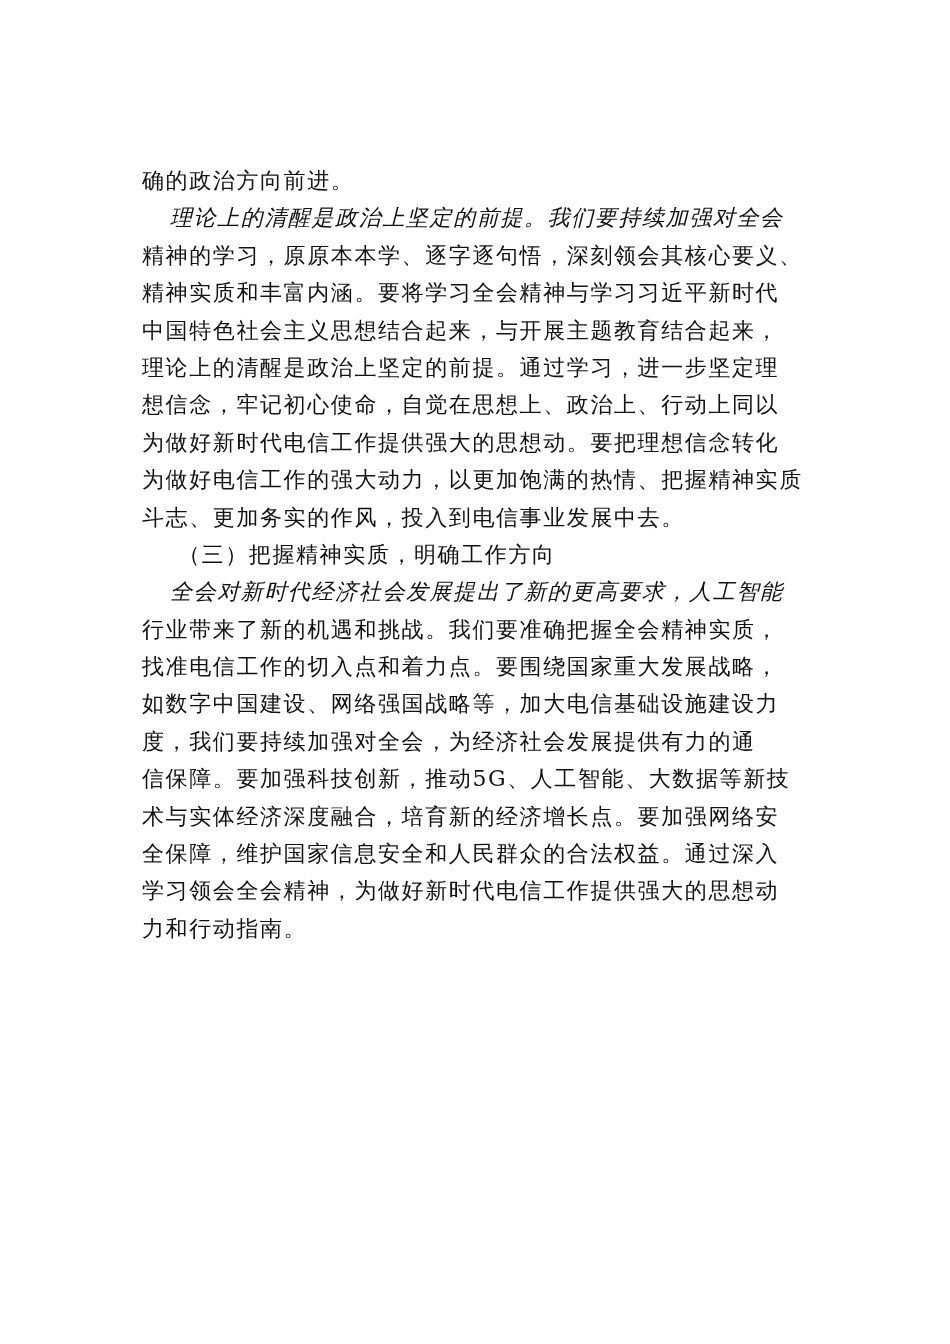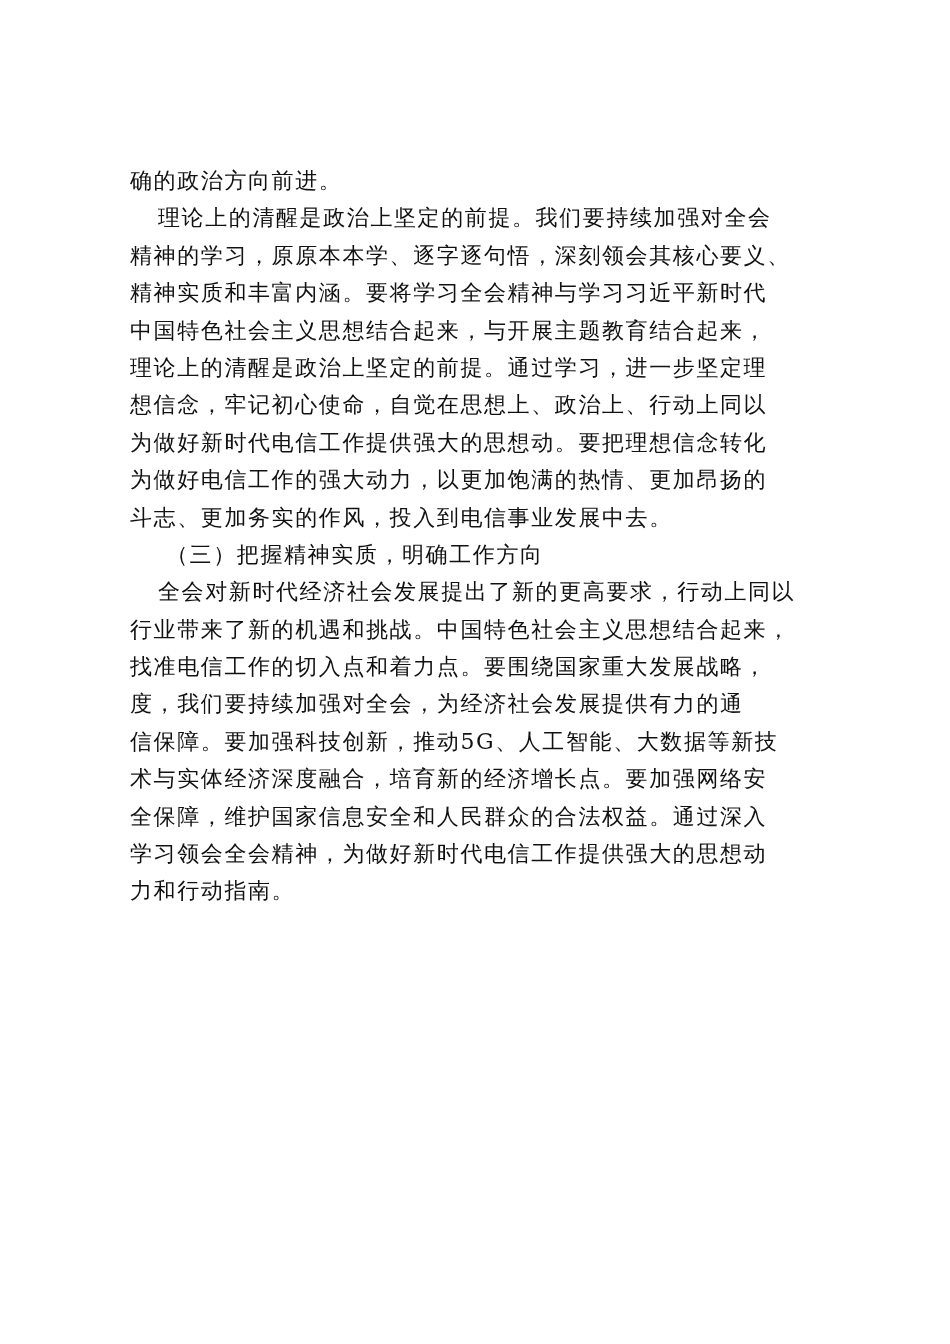--- a/index.html
+++ b/index.html
@@ -4,41 +4,42 @@
 <style>
   html, body { margin: 0; padding: 0; background: #ffffff; }
   body { width: 950px; height: 1344px; position: relative; overflow: hidden; }
   .page {
     position: absolute; left: 130px; top: 162px; width: 700px;
     font-family: "DejaVu Serif", "Liberation Serif", serif;
     font-size: 22px; color: #111111;
     line-height: 37.4px;
     letter-spacing: 1.6px;
   }
-  .line { display: block; white-space: nowrap; height: 37.4px; }
-  .indent { padding-left: 28px; }
+  .line { display: block; white-space: nowrap; height: 37.4px; margin-left: 12px; }
+  .indent { padding-left: 28px; font-style: italic; }
   .heading { padding-left: 36px; }
 </style>
 </head>
 <body>
 
 <div class="page">
   <span class="line">确的政治方向前进。</span>
   <span class="line indent">理论上的清醒是政治上坚定的前提。我们要持续加强对全会</span>
   <span class="line">精神的学习，原原本本学、逐字逐句悟，深刻领会其核心要义、</span>
   <span class="line">精神实质和丰富内涵。要将学习全会精神与学习习近平新时代</span>
   <span class="line">中国特色社会主义思想结合起来，与开展主题教育结合起来，</span>
   <span class="line">理论上的清醒是政治上坚定的前提。通过学习，进一步坚定理</span>
   <span class="line">想信念，牢记初心使命，自觉在思想上、政治上、行动上同以</span>
   <span class="line">为做好新时代电信工作提供强大的思想动。要把理想信念转化</span>
-  <span class="line">为做好电信工作的强大动力，以更加饱满的热情、更加昂扬的</span>
+  <span class="line">为做好电信工作的强大动力，以更加饱满的热情、把握精神实质</span>
   <span class="line">斗志、更加务实的作风，投入到电信事业发展中去。</span>
   <span class="line heading">（三）把握精神实质，明确工作方向</span>
-  <span class="line indent">全会对新时代经济社会发展提出了新的更高要求，行动上同以</span>
-  <span class="line">行业带来了新的机遇和挑战。中国特色社会主义思想结合起来，</span>
+  <span class="line indent">全会对新时代经济社会发展提出了新的更高要求，人工智能</span>
+  <span class="line">行业带来了新的机遇和挑战。我们要准确把握全会精神实质，</span>
   <span class="line">找准电信工作的切入点和着力点。要围绕国家重大发展战略，</span>
+  <span class="line">如数字中国建设、网络强国战略等，加大电信基础设施建设力</span>
   <span class="line">度，我们要持续加强对全会，为经济社会发展提供有力的通</span>
   <span class="line">信保障。要加强科技创新，推动5G、人工智能、大数据等新技</span>
   <span class="line">术与实体经济深度融合，培育新的经济增长点。要加强网络安</span>
   <span class="line">全保障，维护国家信息安全和人民群众的合法权益。通过深入</span>
   <span class="line">学习领会全会精神，为做好新时代电信工作提供强大的思想动</span>
   <span class="line">力和行动指南。</span>
 </div>
 
 </body></html>

